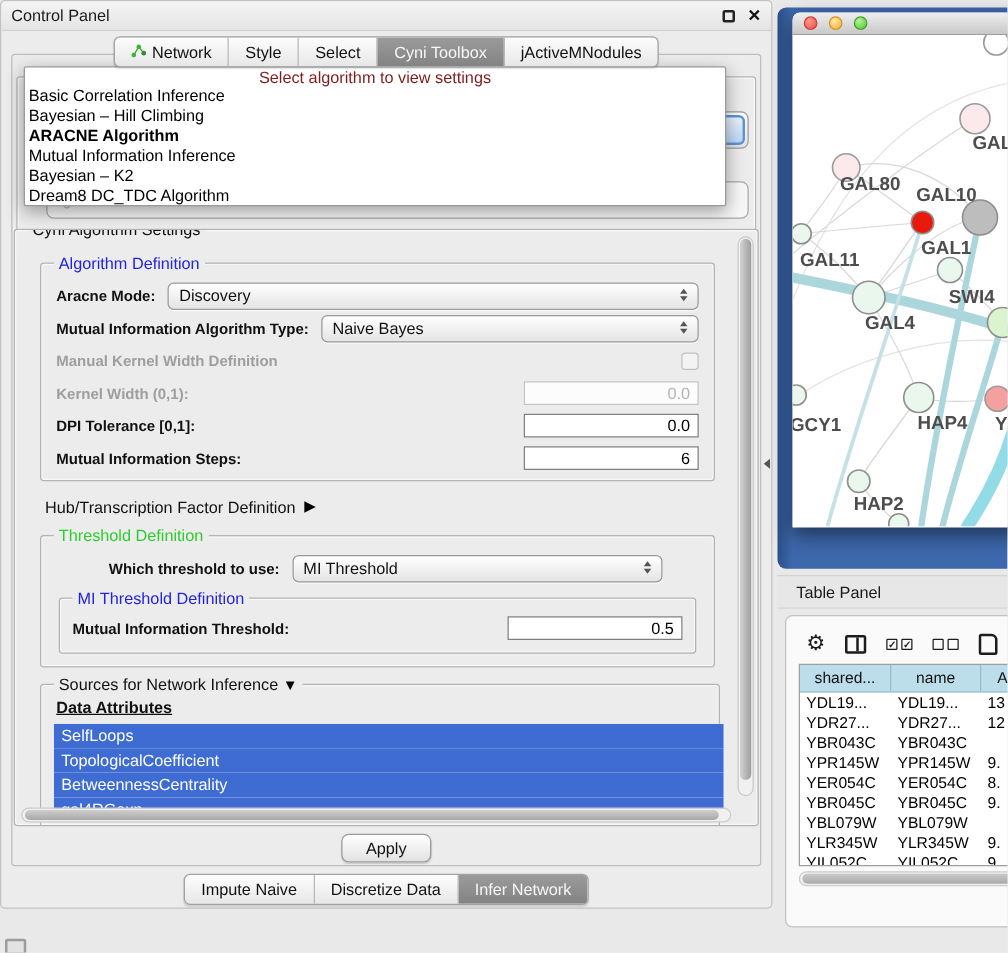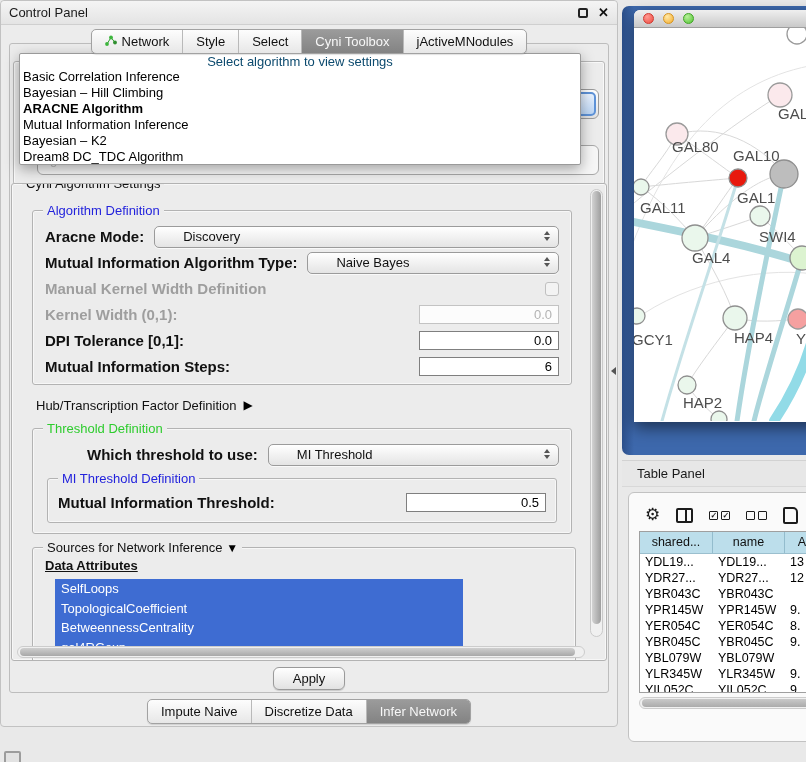--- a/index.html
+++ b/index.html
@@ -38,80 +38,80 @@
         border:1px solid #9b9b9b; border-radius:6px; background:linear-gradient(#fff,#e2e2e2); z-index:1; }
   .bg-combo-focus .blue-btn { position:absolute; right:2px; top:2px; width:22px; height:24px;
         border:2px solid #5f93d8; border-radius:5px; background:linear-gradient(#eaf3ff,#bcd6f5); }
   .bg-combo2 { position:absolute; left:36px; top:144px; width:562px; height:30px;
         border:1px solid #a8a8a8; border-radius:6px; background:#f6f6f6; z-index:1;
         font-size:13px; color:#b9b9b9; line-height:28px; padding-left:12px; }
 
   
   .dd { position:absolute; left:18px; top:52px; width:562px; height:112px; background:#fff;
         border:1px solid #9a9a9a; border-radius:2px; box-shadow:0 4px 14px rgba(0,0,0,.35); z-index:8; }
-  .dd-prompt { text-align:center; color:#0c4a6e; font-size:13px; height:15px; line-height:15px; }
+  .dd-prompt { text-align:center; color:#7f1d1d; font-size:13px; height:15px; line-height:15px; }
   .dd-item { font-size:13px; color:#000; line-height:16.1px; padding-left:3px; white-space:nowrap; }
   .dd-item.bold { font-weight:bold; }
 
   
   .cas { position:absolute; left:10px; top:182px; width:596px; height:478px; z-index:2;
         border:1px solid #b3b3b3; border-radius:3px; box-shadow:inset 0 0 0 1px #f7f7f7;
         background:#ececec; padding:18px 28px 0 14px; overflow:hidden; }
   .legend { position:absolute; top:-8px; left:10px; background:#ececec; padding:0 4px;
         font-size:13px; color:#111; white-space:nowrap; }
   .group { position:relative; border:1px solid #b3b3b3; border-radius:3px;
         box-shadow:inset 0 0 0 1px #f7f7f7; }
   .legend.blue { color:#2323DC; }
   .legend.green { color:#2ECC2E; }
 
   .g-algo { margin:8px 6px 0 6px; padding:14px 12px 6px 12px; }
   .row { display:flex; align-items:center; height:23px; margin-bottom:3px; }
-  .lbl { font-size:15px; font-weight:bold; color:#111; white-space:nowrap; }
+  .lbl { font-size:12px; font-weight:bold; color:#111; white-space:nowrap; }
   .lbl.dis { color:#9e9e9e; }
   .sp { flex:1; }
   .combo { position:relative; height:22px; border:1px solid #9b9b9b; border-radius:5px;
         background:linear-gradient(#ffffff,#e4e4e4); font-size:13px; color:#111;
-        display:flex; align-items:center; padding:0 26px 0 28px; box-shadow:0 1px 0 rgba(255,255,255,.7); }
+        display:flex; align-items:center; padding:0 26px 0 8px; box-shadow:0 1px 0 rgba(255,255,255,.7); }
   .combo.grow { flex:1; margin-left:10px; }
   .arrows { position:absolute; right:8px; top:4px; display:flex; flex-direction:column; gap:2px; }
   .arr-up { width:0; height:0; border-left:3.5px solid transparent; border-right:3.5px solid transparent; border-bottom:4.5px solid #555; }
   .arr-dn { width:0; height:0; border-left:3.5px solid transparent; border-right:3.5px solid transparent; border-top:4.5px solid #555; }
   .num { width:140px; height:19px; border:1px solid #7f7f7f; background:#fff; text-align:right;
         font-size:13px; color:#000; padding:0 6px; }
   .num.dis { border-color:#c3c3c3; color:#b3b3b3; background:#fcfcfc; }
   .chk { width:14px; height:14px; border:1px solid #c0c0c0; border-radius:3px; background:#f3f3f3; }
 
   .hub-row { display:flex; align-items:center; gap:7px; margin:11px 0 0 10px; height:18px;
         font-size:13px; color:#111; }
   .tri { font-size:12px; color:#000; }
 
   .g-thr { margin:14px 6px 0 6px; padding:14px 12px 10px 12px; }
   .g-mi { margin:12px 2px 0 2px; padding:12px 10px 8px 10px; }
   .g-src { margin:13px 2px 0 6px; padding:8px 10px 10px 10px; }
   .attr-title { font-size:13px; font-weight:bold; color:#111; margin:2px 0 6px 2px;text-decoration:underline; }
-  .attr-list { margin-left:12px; width:408px; height:78px; position:relative; background:#fff; overflow:hidden; }
+  .attr-list { width:536px; height:78px; position:relative; background:#fff; overflow:hidden; }
   .attr-item { height:19.5px; line-height:19.5px; font-size:13px; color:#fff; background:#3E6CD2; padding-left:6px; }
 
   .cas-vscroll { position:absolute; right:3px; top:5px; width:13px; height:448px;
         background:#f0f0f0; border:1px solid #c9c9c9; border-radius:7px; }
   .cas-vthumb { position:absolute; left:1px; right:1px; top:1px; height:97%;
         background:linear-gradient(90deg,#d2d2d2,#9e9e9e); border-radius:6px; }
   .cas-hscroll { position:absolute; left:5px; bottom:2px; width:568px; height:12px;
         background:#f0f0f0; border:1px solid #cccccc; border-radius:6px; }
   .cas-hthumb { position:absolute; top:1px; bottom:1px; left:2px; width:98%;
         background:linear-gradient(#cfcfcf,#a8a8a8); border-radius:5px; }
 
   .apply { position:absolute; left:50%; transform:translateX(-50%); top:666px; width:72px; height:23px;
         border:1px solid #9a9a9a; border-radius:6px; background:linear-gradient(#ffffff,#e2e2e2);
         font-size:13px; color:#111; text-align:center; line-height:21px; z-index:3;
         box-shadow:0 1px 1px rgba(0,0,0,.15); }
 
   
   .net-area { position:absolute; left:622px; top:6px; width:184px; height:449px;
-        background:linear-gradient(90deg,#2c4f8a 0px,#3d68ac 12px); border-radius:7px 0 0 7px; }
+        background:linear-gradient(90deg,#2c4f8a 0px,#3d68ac 12px); border-radius:7px 0 0 7px;font-weight:bold; }
   .mac-win { position:absolute; left:12px; top:4px; width:200px; height:412px; background:#fff;
         border-radius:6px 6px 0 0; box-shadow:0 6px 16px rgba(0,0,0,.5); overflow:hidden; }
   .mac-titlebar { height:18px; background:linear-gradient(#efefef,#c9c9c9); border-bottom:1px solid #9f9f9f;
         display:flex; align-items:center; gap:9px; padding-left:9px; }
   .light { width:11px; height:11px; border-radius:50%; }
   .light.red { background:radial-gradient(circle at 35% 30%, #ff9a92, #ee4b40); border:1px solid #ce3a31; }
   .light.yellow { background:radial-gradient(circle at 35% 30%, #ffe9a8, #f5ad2c); border:1px solid #d49422; }
   .light.green { background:radial-gradient(circle at 35% 30%, #b8f09b, #53c433); border:1px solid #41a326; }
   .net-canvas { width:200px; height:393px; display:block; background:#fff; }
 

